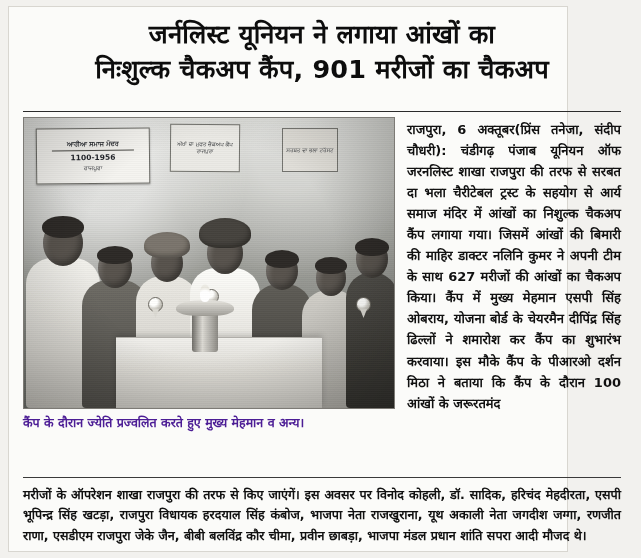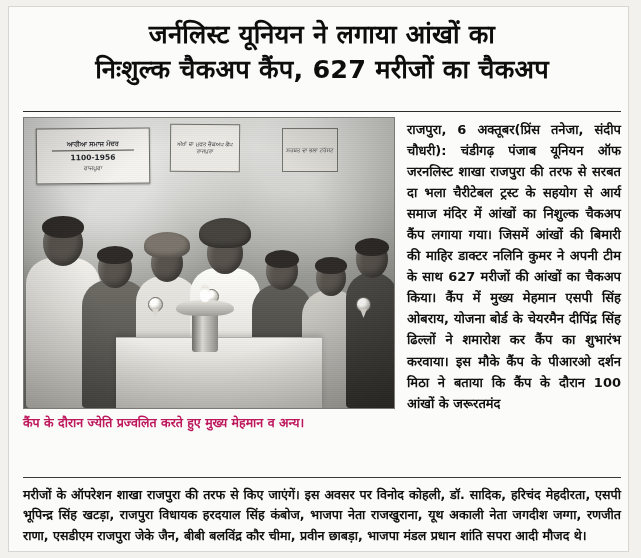--- a/index.html
+++ b/index.html
@@ -15,21 +15,21 @@
     width: 641px;
     height: 558px;
     background: #f2f1ee;
     box-sizing: border-box;
     overflow: hidden;
   }
   .paper {
     position: absolute;
     left: 8px;
     top: 6px;
-    width: 621px;
+    width: 560px;
     height: 546px;
     background: #fbfbf9;
     border: 1px solid #d8d6d0;
     box-sizing: border-box;
   }
   
   .headline {
     position: absolute;
     left: 14px;
     top: 10px;
@@ -236,21 +236,21 @@
     pointer-events: none;
   }
   
   .caption {
     position: absolute;
     left: 14px;
     top: 406px;
     width: 372px;
     font-size: 12.5px;
     line-height: 1.55;
-    color: #be185d;
+    color: #4c1d95;
     font-weight: bold;
   }
   .caption .credit {
     display: block;
     text-align: right;
     font-weight: bold;
   }
   .cap-line {
     position: absolute;
     left: 14px;
@@ -285,21 +285,21 @@
   }
 </style>
 </head>
 <body>
 
 <div class="page">
   <div class="paper">
 
     <div class="headline">
       <span class="l1">जर्नलिस्ट यूनियन ने लगाया आंखों का</span>
-      <span class="l2">निःशुल्क चैकअप कैंप, 627 मरीजों का चैकअप</span>
+      <span class="l2">निःशुल्क चैकअप कैंप, 901 मरीजों का चैकअप</span>
     </div>
     <div class="hr-under"></div>
 
     <div class="photo-wrap">
       <div class="photo">
 
         <div class="banner">
           <span class="b1">ਆਰੀਆ ਸਮਾਜ ਮੰਦਰ</span>
           <span class="sep"></span>
           <span class="b2">1100-1956</span>

